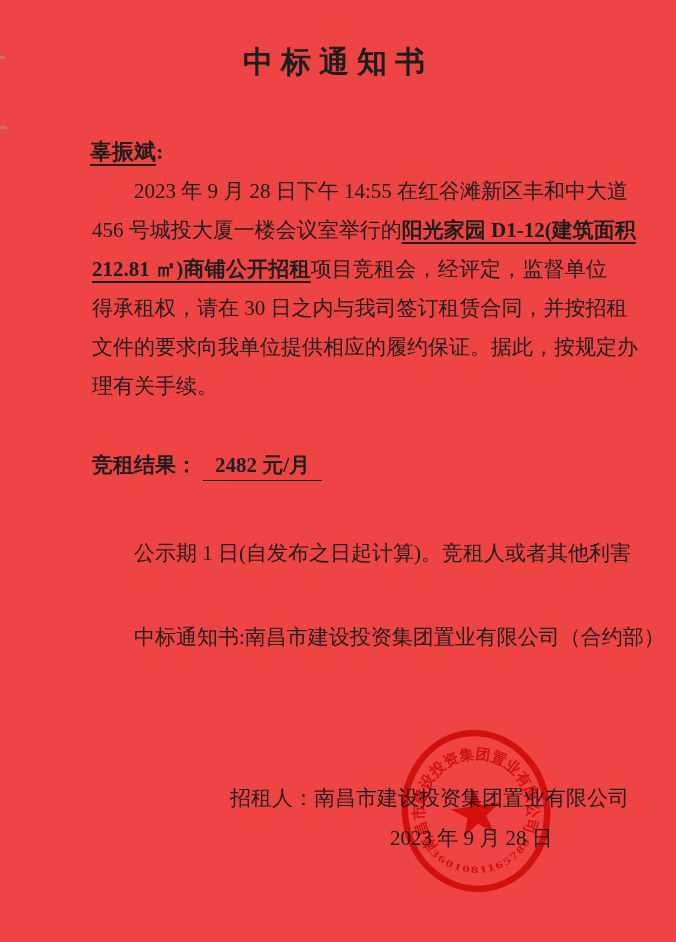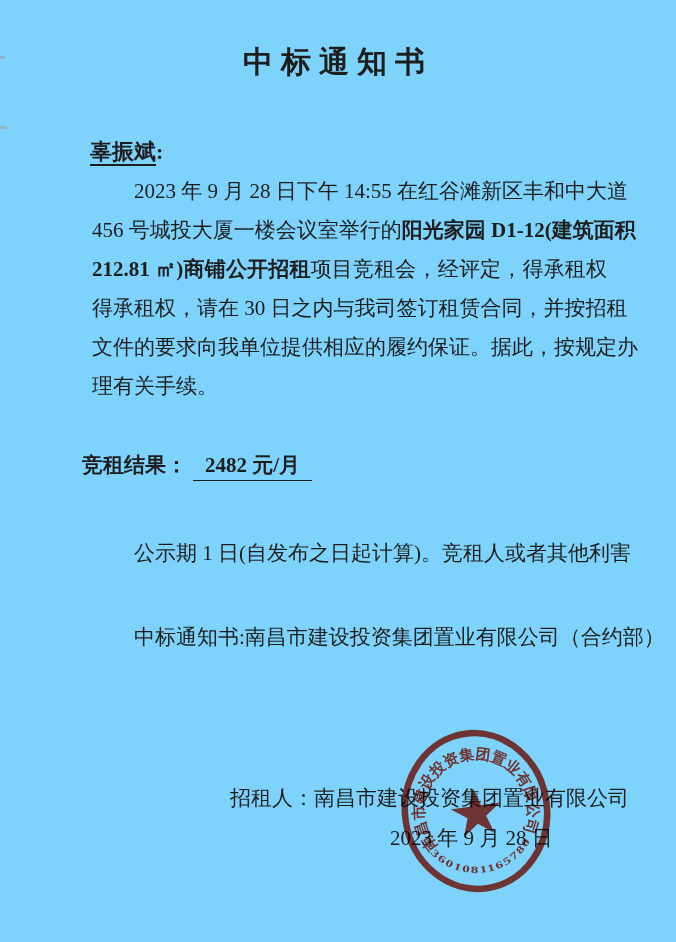--- a/index.html
+++ b/index.html
@@ -1,20 +1,20 @@
 <!DOCTYPE html>
 <html><head>
 <meta charset="utf-8">
 <style>
   html,body{margin:0;padding:0;background:#888;}
   .page{
     position:relative;
     width:676px;height:942px;
     margin:0 auto;
-    background:#7dd3fc;
+    background:#ef4444;
     font-family:"Liberation Serif","DejaVu Serif",serif;
     color:#1d1d1d;
     overflow:hidden;
   }
   .title{
     position:absolute;top:40px;left:0;width:676px;
     text-align:center;
     font-size:30px;font-weight:bold;letter-spacing:8px;line-height:44px;
   }
   .salutation{
@@ -28,25 +28,26 @@
   }
   .para{position:absolute;left:92px;width:515px;font-size:21px;}
   .para1{top:172px;}
   .para2{top:534px;}
   .jline,.pline{height:39px;line-height:39px;white-space:nowrap;}
   .jline{text-align:justify;text-align-last:justify;}
   .pline{text-align:left;font-family:Liberation Serif, serif;}
   .indent{padding-left:42px;}
   .bu{
     font-weight:bold;
+    text-decoration:underline;
     text-underline-offset:5px;
     text-decoration-thickness:1.5px;
   }
   .result{
-    position:absolute;top:450px;left:82px;
+    position:absolute;top:450px;left:92px;
     font-size:21px;font-weight:bold;line-height:30px;white-space:nowrap;text-align:right;
   }
   .result-value{
     display:inline-block;
     margin-left:6px;
     padding:0 12px;
     border-bottom:1.5px solid #1d1d1d;
   }
   .supervisor{position:absolute;top:622px;left:134px;font-size:21px;line-height:30px;white-space:nowrap;}
   .phone{position:absolute;top:664px;left:134px;font-size:21px;line-height:30px;white-space:nowrap;}
@@ -79,21 +80,21 @@
   </div>
 
   <div class="para para1">
     <div class="jline indent">
       <span>2023 年 9 月 28 日下午 14:55 在红谷滩新区丰和中大道</span>
     </div>
     <div class="jline">
       <span>456 号城投大厦一楼会议室举行的</span><span class="bu">阳光家园 D1-12(建筑面积</span>
     </div>
     <div class="jline">
-      <span class="bu">212.81 ㎡)商铺公开招租</span><span>项目竞租会，经评定，得承租权</span>
+      <span class="bu">212.81 ㎡)商铺公开招租</span><span>项目竞租会，经评定，监督单位</span>
     </div>
     <div class="jline">
       <span>得承租权，请在 30 日之内与我司签订租赁合同，并按招租</span>
     </div>
     <div class="jline">
       <span>文件的要求向我单位提供相应的履约保证。据此，按规定办</span>
     </div>
     <div class="pline">
       <span>理有关手续。</span>
     </div>

